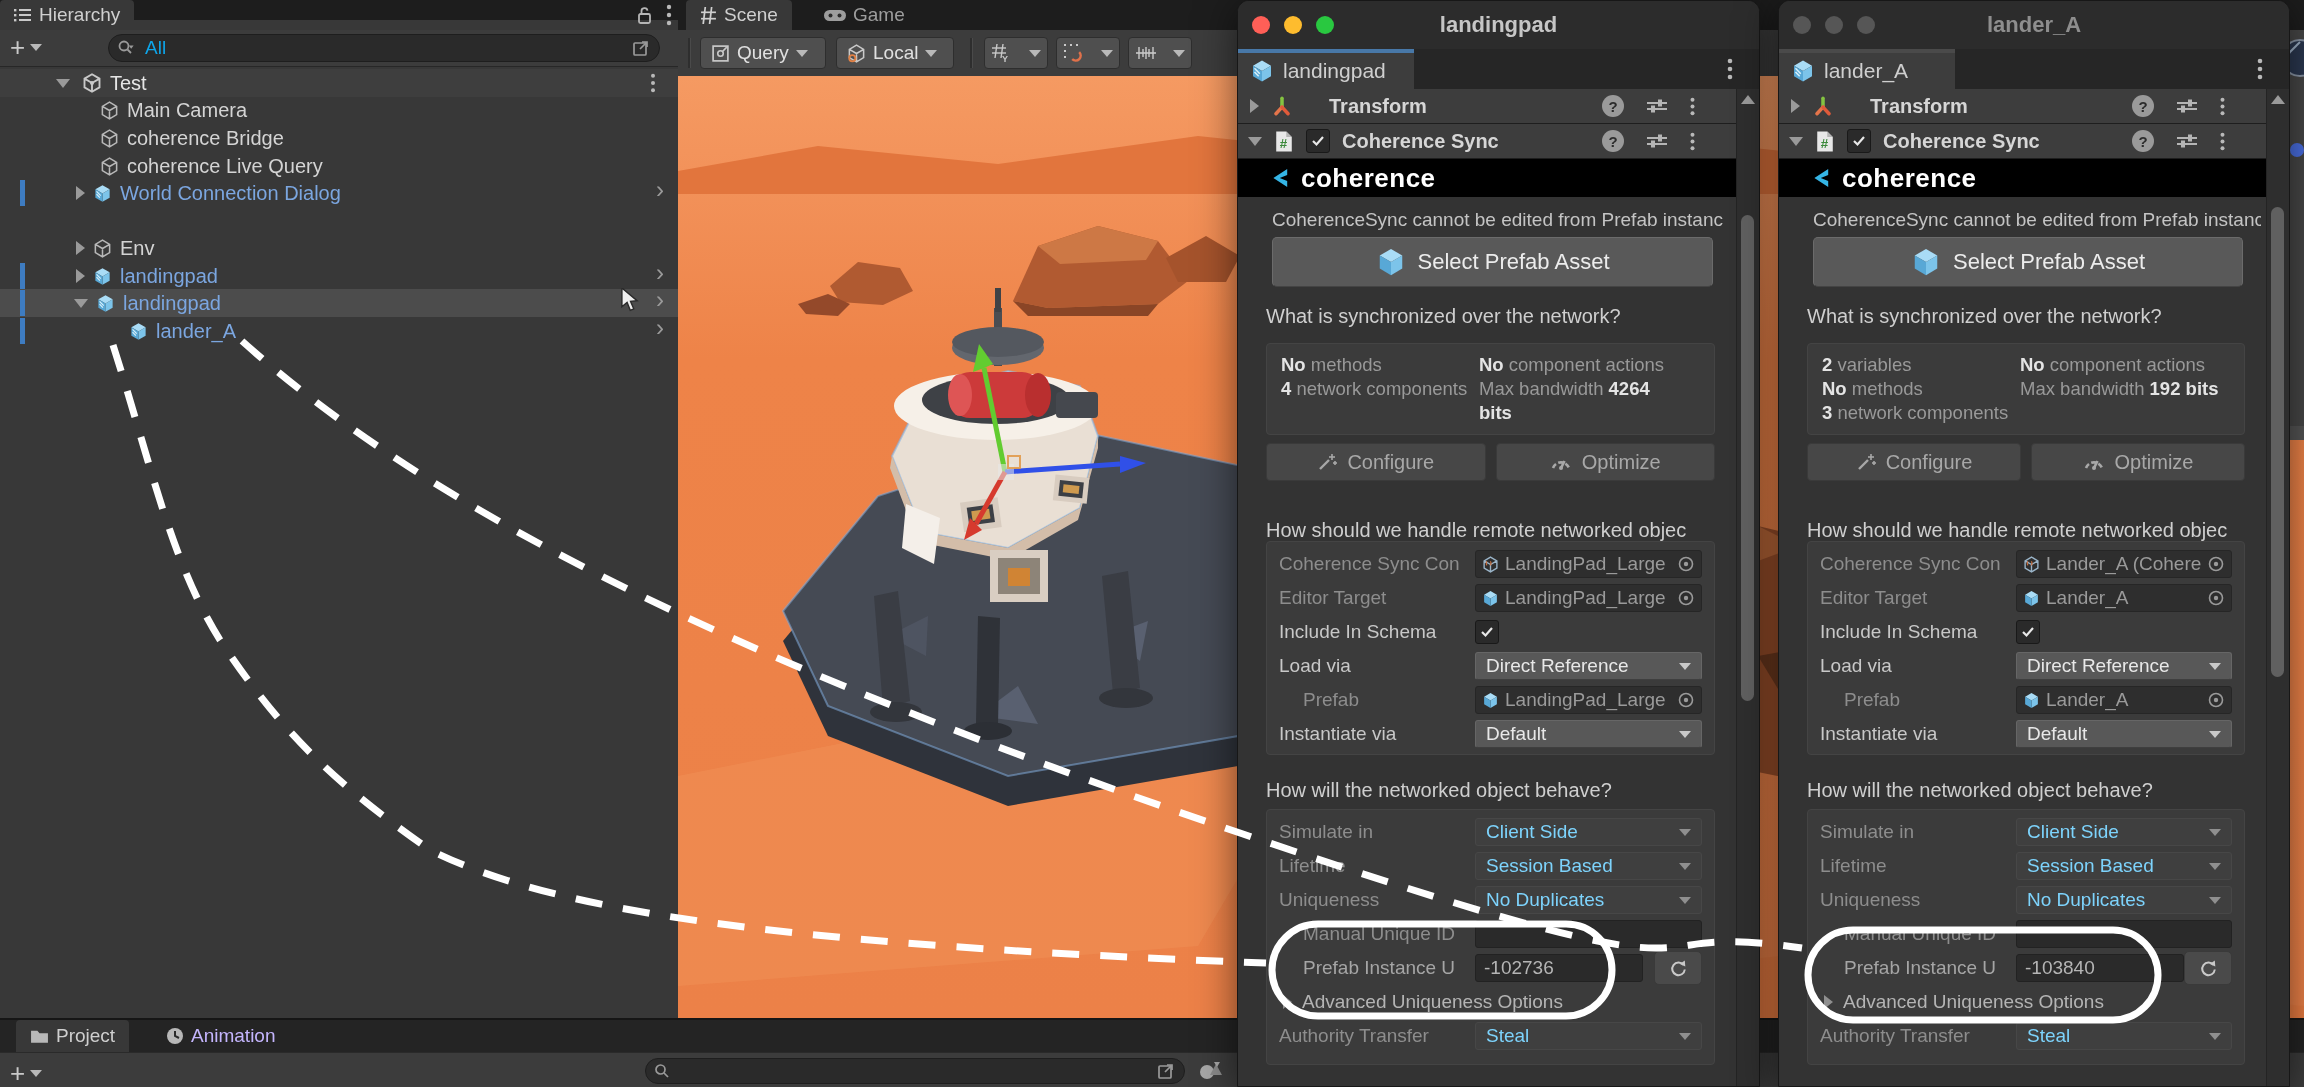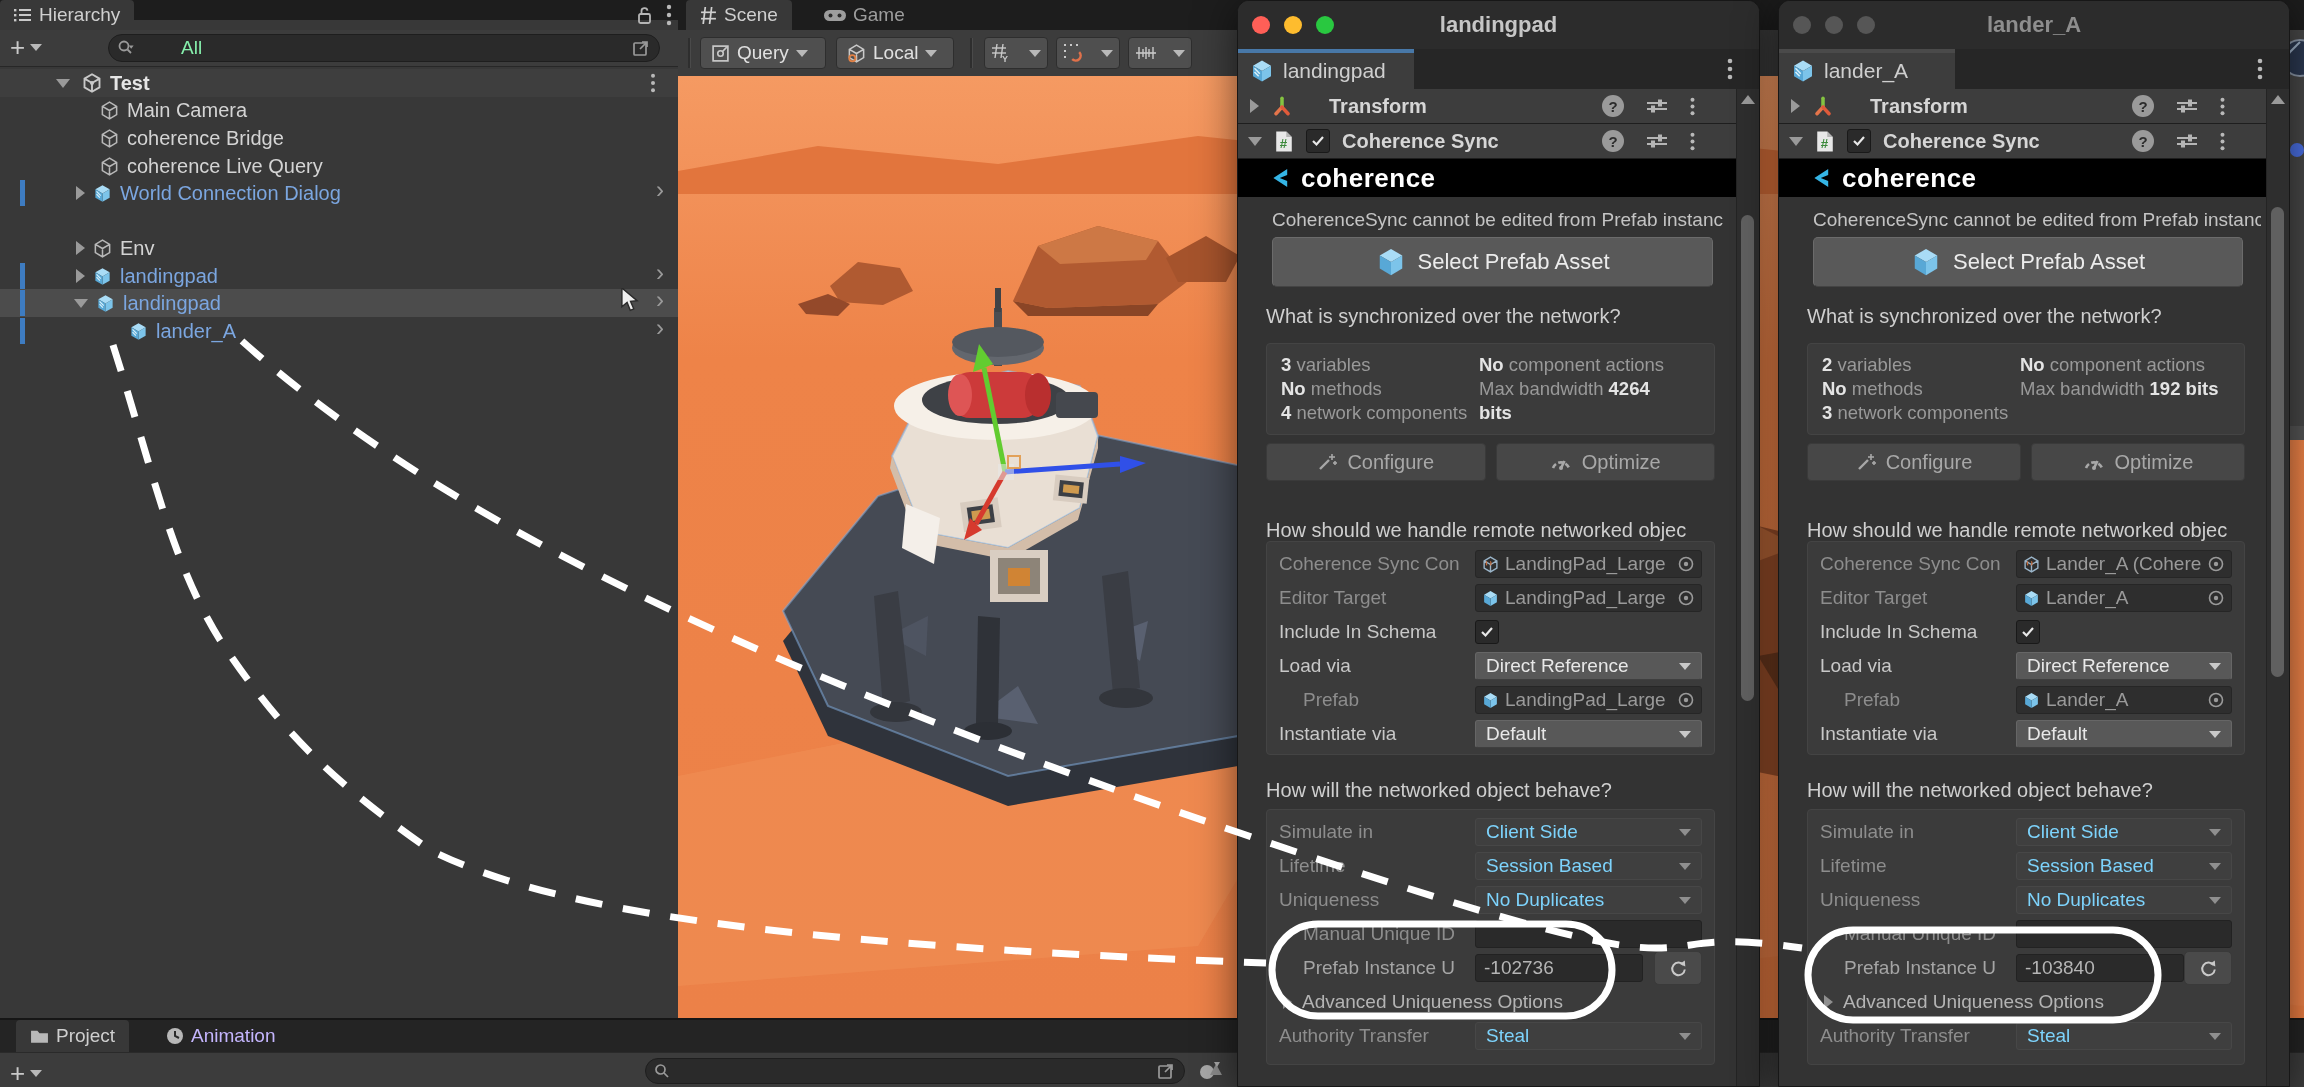--- a/index.html
+++ b/index.html
@@ -15,21 +15,21 @@
   .tabbar{position:absolute;left:0;top:0;right:0;height:20px;background:#1d1d1d;}
   .ptab{position:absolute;top:0;height:30px;background:#383838;display:flex;align-items:center;gap:7px;padding:0 14px;
         font-size:19px;color:#cfcfcf;border-radius:4px 4px 0 0;}
   .tb-right{position:absolute;top:0;right:6px;height:30px;display:flex;align-items:center;gap:14px;}
   .toolrow{position:absolute;left:0;top:30px;right:0;height:36px;background:#3c3c3c;border-bottom:1px solid #272727;}
   .plusgrp{position:absolute;left:10px;top:3px;display:flex;align-items:center;gap:5px;color:#c9c9c9;}
   .plus{font-size:26px;line-height:28px;font-weight:400;}
   .caret{width:0;height:0;border-left:6px solid transparent;border-right:6px solid transparent;border-top:7px solid #b9b9b9;display:inline-block;}
   .searchpill{position:absolute;left:108px;top:4px;width:552px;height:28px;background:#2a2a2a;border:1px solid #1e1e1e;
         border-radius:14px;display:flex;align-items:center;padding:0 8px;gap:6px;box-sizing:border-box;}
-  .searchpill .ph{color:#86efac;font-size:19px;flex:1;margin-left:36px;}
+  .searchpill .ph{color:#0ea5e9;font-size:19px;flex:1;}
   .hrow{position:absolute;left:0;right:0;height:28px;display:flex;align-items:center;font-size:20px;color:#d4d4d4;}
   .hrow .bar{position:absolute;left:20px;top:1px;bottom:1px;width:5px;background:#3e7cc1;}
   .hrow.sel{background:#4c4c4c;}
   .hrow.scene-row{background:#3e3e3e;}
   .bluetxt{color:#7ba6e0;}
   .tri{width:0;height:0;display:inline-block;}
   .tri.r{border-top:7px solid transparent;border-bottom:7px solid transparent;border-left:9px solid #9a9a9a;}
   .tri.d{border-left:7px solid transparent;border-right:7px solid transparent;border-top:9px solid #9a9a9a;}
   .chev{position:absolute;right:14px;color:#9a9a9a;font-size:24px;line-height:20px;top:1px;}
   .hname{margin-left:8px;}
@@ -178,21 +178,21 @@
           </svg>
       </div>
     </div>
 
     <div class="hrow scene-row" style="top:69px;">
       <span class="tri d" style="margin-left:56px;"></span>
       <svg class="icon" style="margin-left:12px;" width="20" height="20" viewBox="0 0 16 16">
           <path d="M8 1 L14 4.5 V11.5 L8 15 L2 11.5 V4.5 Z M2 4.5 L8 8 L14 4.5 M8 8 V15" fill="none" stroke="#c8c8c8" stroke-width="1.5"></path>
           <circle cx="8" cy="8" r="1.6" fill="#c8c8c8"></circle>
         </svg>
-      <span class="hname" style="font-weight:bold;color:#e6e6e6;">Test</span>
+      <span class="hname" style="font-weight:normal;color:#e6e6e6;">Test</span>
       <svg class="icon" style="position:absolute;right:22px;" width="6" height="20" viewBox="0 0 6 22">
           <g fill="#b9b9b9">
             <circle cx="3" cy="3" r="2.2"></circle>
             <circle cx="3" cy="11" r="2.2"></circle>
             <circle cx="3" cy="19" r="2.2"></circle>
           </g>
         </svg>
     </div>
 
     <div class="hrow" style="top:96px;">
@@ -652,21 +652,20 @@
           <path d="M8 1 L14 4.5 L8 8 L2 4.5 Z" fill="#a9dcf6"></path>
           <path d="M8 8 L14 4.5 V11.5 L8 15 Z" fill="#7cc4ea"></path>
           <path d="M2 4.5 L8 8 V15 L2 11.5 Z" fill="#58a8d6"></path>
         </svg>
       <span>Select Prefab Asset</span>
     </button>
 
     <div class="h2" style="top:304px;">What is synchronized over the network?</div>
 
     <div class="statbox" style="top:342px;">
-      <div><span class="sv">3</span> <span class="sl">variables</span></div>
       <div><span class="sv">No</span> <span class="sl">methods</span></div>
       <div><span class="sv">4</span> <span class="sl">network components</span></div>
       <div class="col2">
         <div><span class="sv">No</span> <span class="sl">component actions</span></div>
         <div><span class="sl">Max bandwidth</span> <span class="sv">4264</span><span class="sv bw-unit">bits</span></div>
       </div>
     </div>
 
     <div class="btnrow" style="top:442px;">
       <button class="gbtn">

